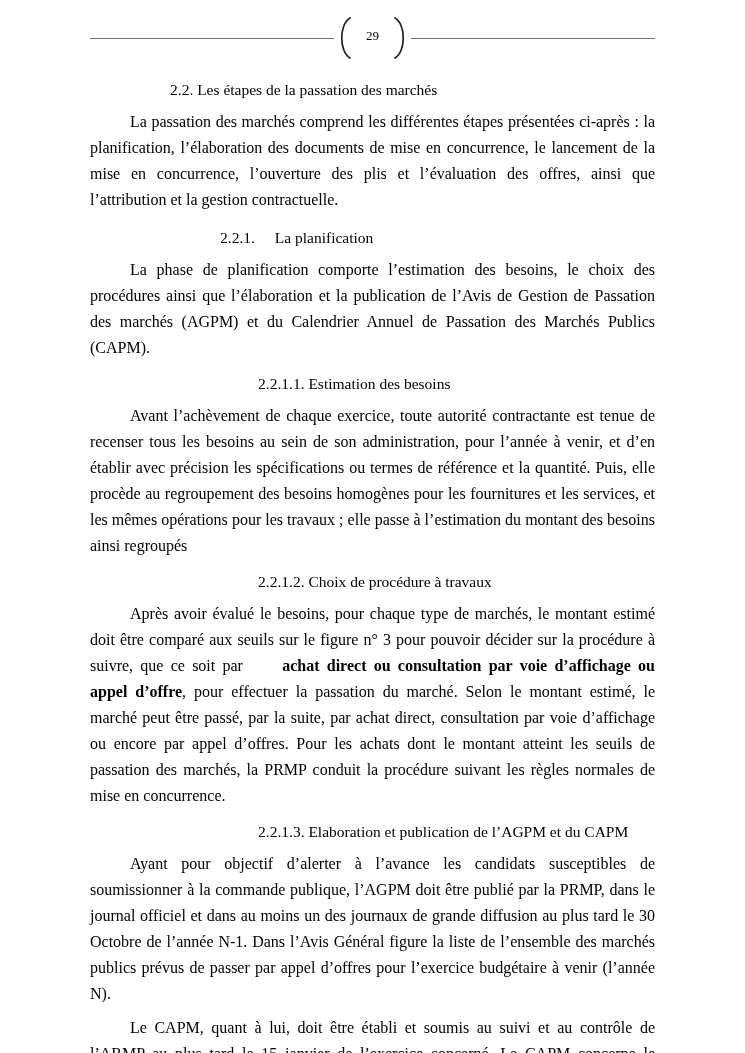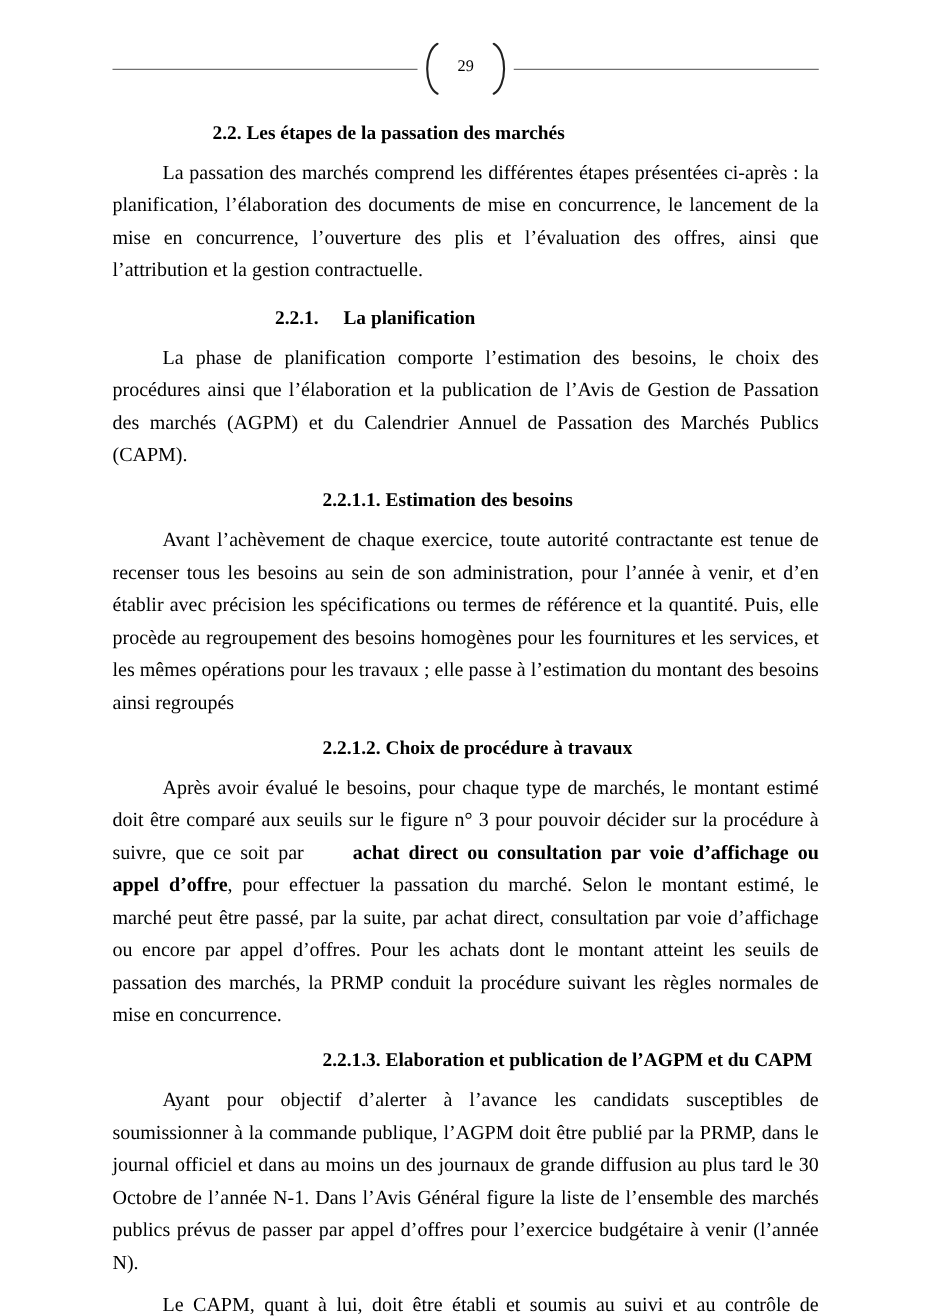--- a/index.html
+++ b/index.html
@@ -4,21 +4,21 @@
 <style>
   * { box-sizing: border-box; }
   html, body { margin: 0; padding: 0; background: #e8e8e8; }
   .page {
     width: 745px;
     height: 1053px;
     margin: 0 auto;
     background: #ffffff;
     font-family: "Liberation Serif", serif;
     color: #000000;
-    padding: 34px 90px 0 90px;
+    padding: 17px 90px 0 90px;
     position: relative;
     overflow: hidden;
   }
   
   .pagenum-row {
     display: flex;
     align-items: center;
     height: 42px;
     margin-bottom: 22px;
   }
@@ -31,21 +31,21 @@
   .pagenum {
     font-size: 13px;
     padding: 0 12px;
     line-height: 1;
     position: relative;
     top: -3px;
   }
   
   .h-sec {
     font-size: 15.5px;
-    font-weight: bold;
+    font-weight: normal;
     margin: 14px 0 10px 0;
     text-indent: 0;
   }
   .h-22   { margin-left: 80px;  margin-top: 18px; }
   .h-221  { margin-left: 130px; margin-top: 16px; }
   .h-2211, .h-2212, .h-2213 { margin-left: 168px; }
   .h-221 .h-label { margin-left: 16px; }
   
   p.body-par {
     font-size: 16px;

